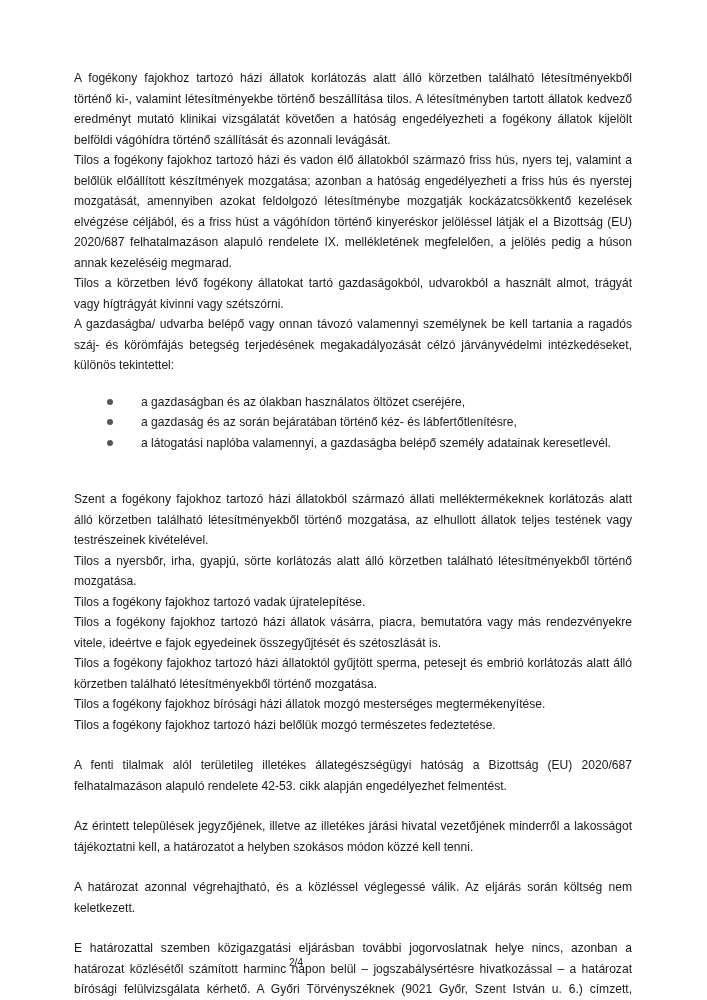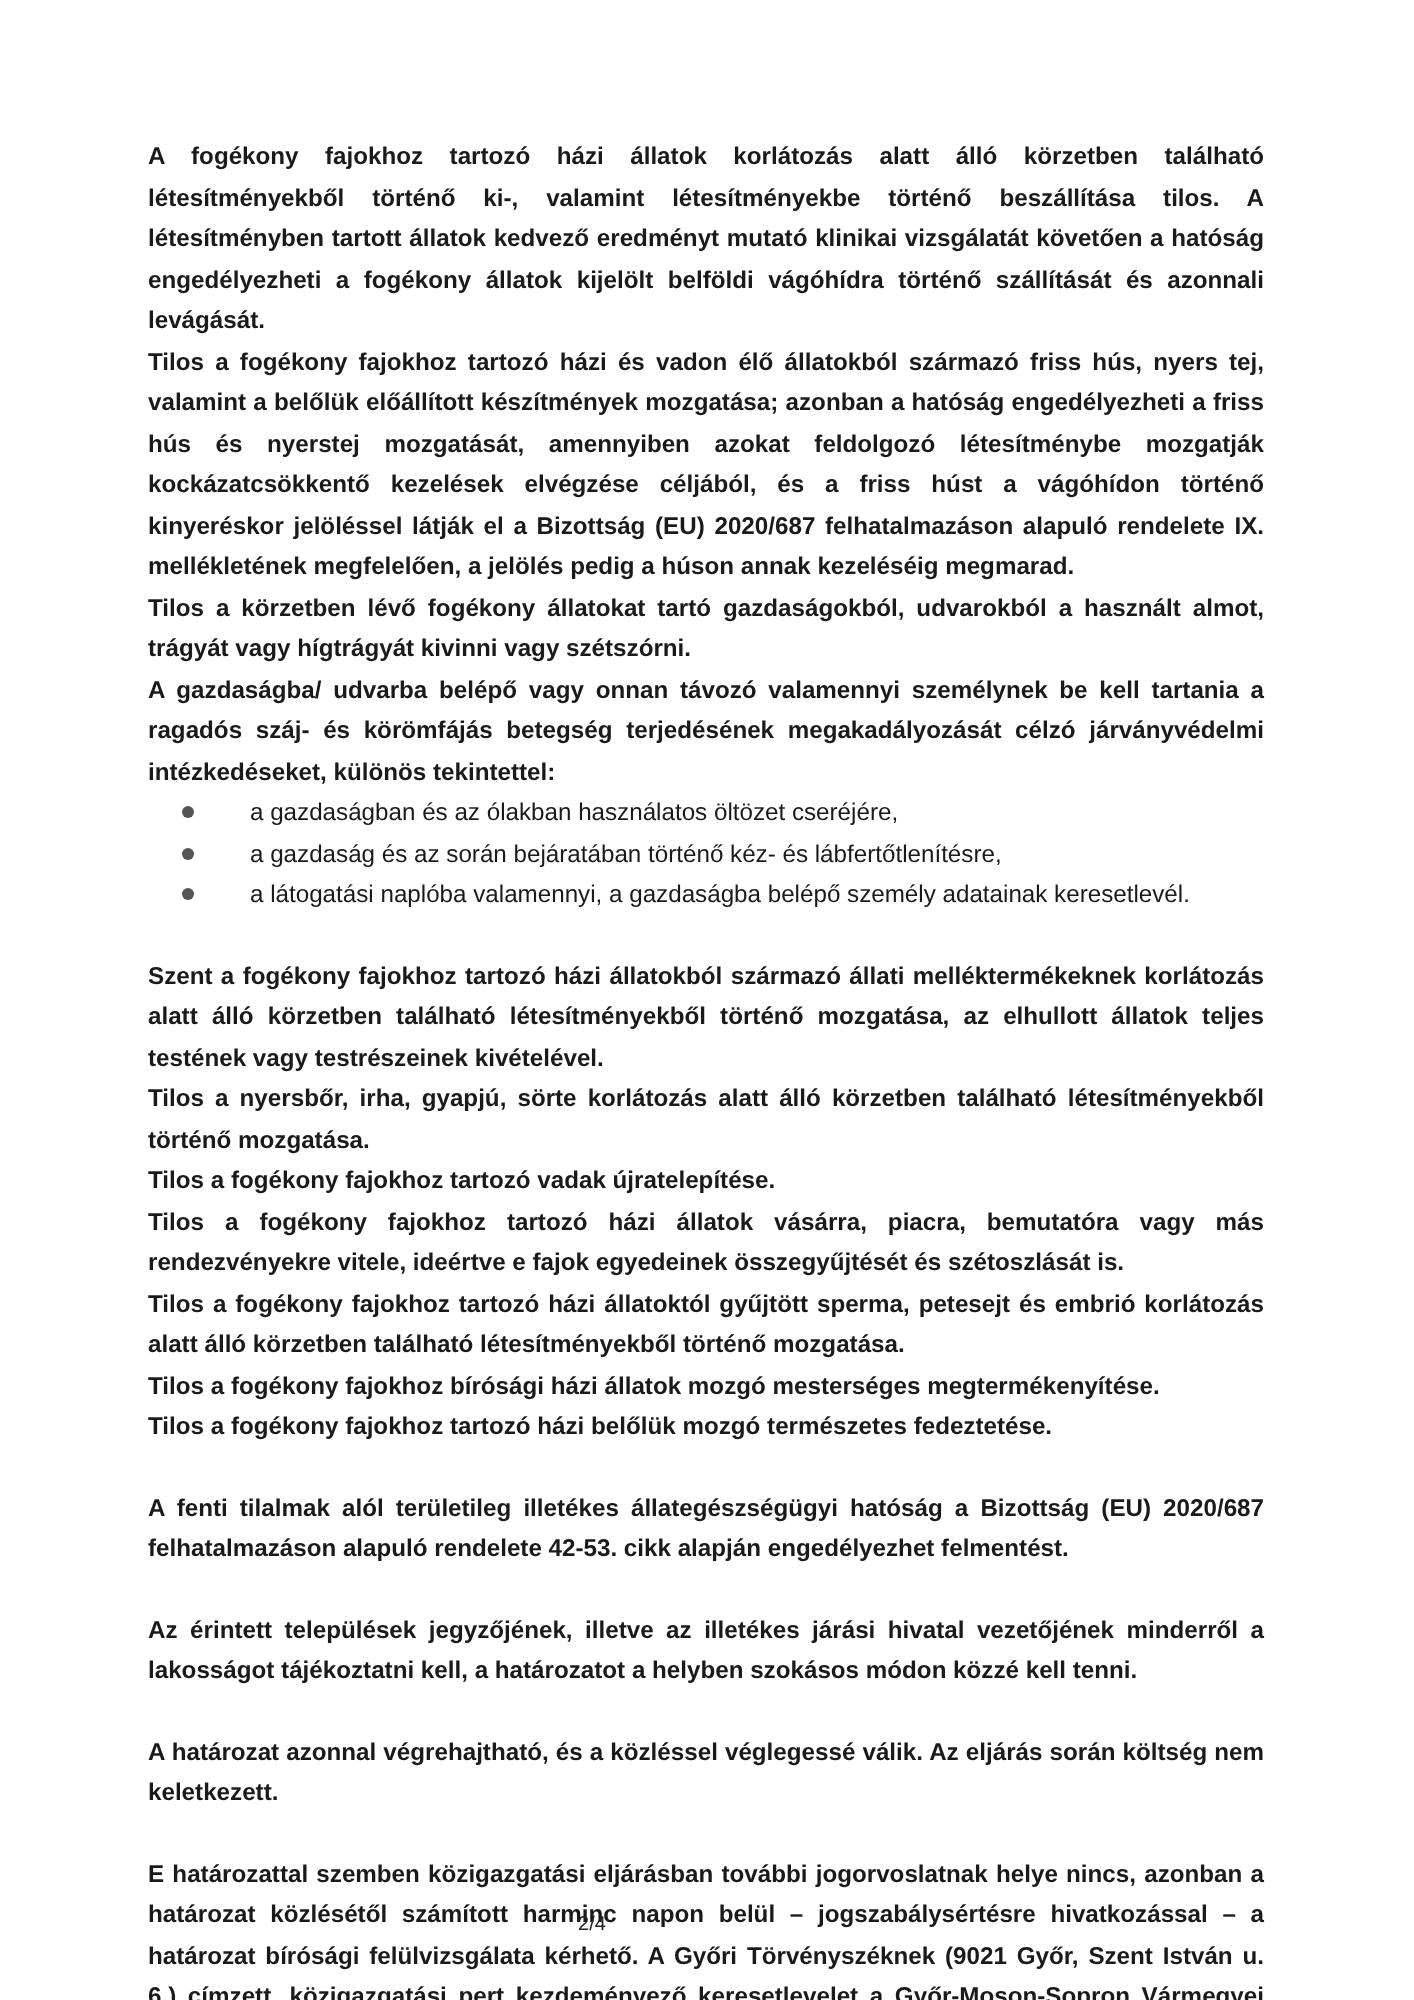--- a/index.html
+++ b/index.html
@@ -4,24 +4,23 @@
   <style>
     html, body { margin: 0; padding: 0; background: #ffffff; }
     body {
       width: 707px; height: 1000px; position: relative; overflow: hidden;
       font-family: "Liberation Sans", sans-serif; color: #1a1a1a;
     }
     .page { position: absolute; left: 74px; top: 68px; width: 558px; }
     .line-block {
       font-size: 12.1px; line-height: 20.5px; text-align: justify;
       margin: 0;
-      font-weight: bold;
     }
     .gap { height: 20px; }
-    ul.bullets { list-style: none; margin: 0; padding: 0 0 0 17px; }
+    ul.bullets { list-style: none; margin: 16px; padding: 0 0 0 17px; }
     ul.bullets li {
       font-size: 12.1px; line-height: 20.5px; position: relative; padding-left: 34px;
     }
     ul.bullets li .dot {
       position: absolute; left: 0; top: 7px; width: 6px; height: 6px; border-radius: 50%;
       background: #555;
     }
     .footer {
       position: absolute; left: 0; width: 592px; top: 957px; text-align: center;
       font-size: 10px; color: #222;

